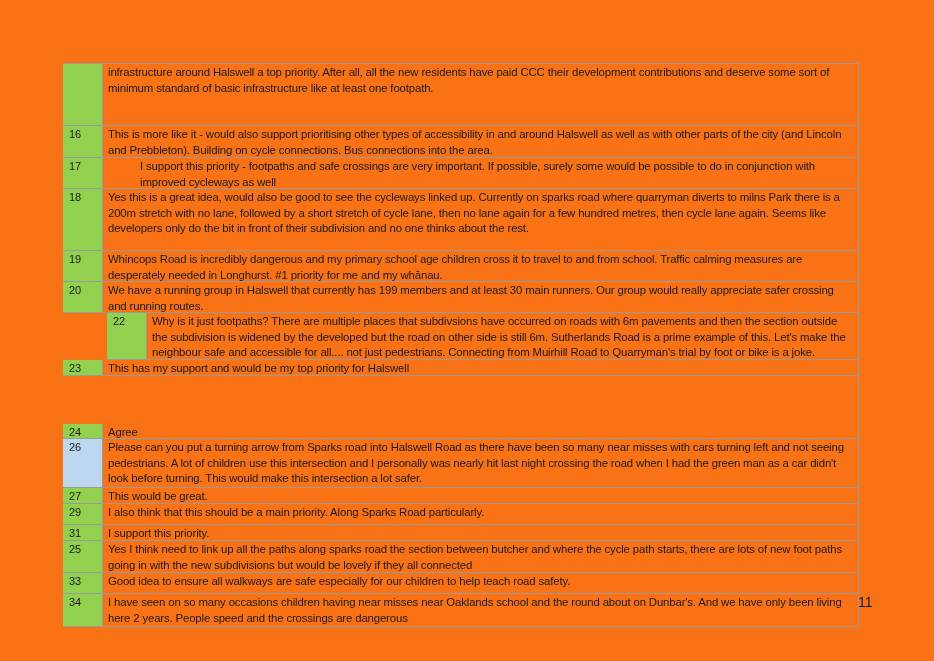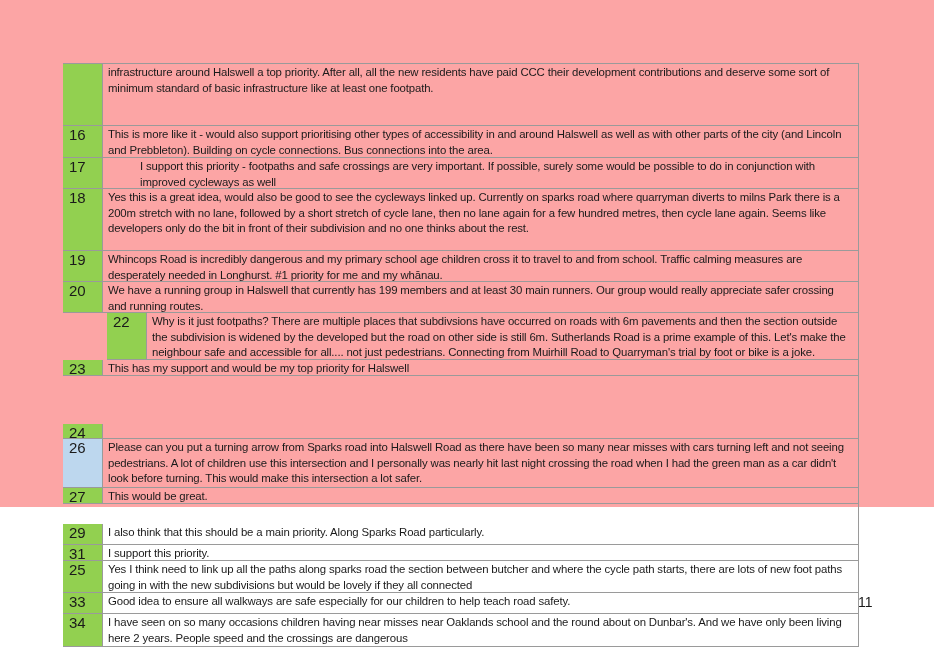--- a/index.html
+++ b/index.html
@@ -11,42 +11,42 @@
       width: 934px;
       height: 661px;
       position: relative;
       overflow: hidden;
       font-family: "Liberation Sans", sans-serif;
       color: #1a1a1a;
     }
     .page {
       position: absolute;
       left: 0; top: 0;
-      width: 934px; height: 507px;
-      background: #fca5a5;
+      width: 934px; height: 661px;
+      background: #f97316;
     }
     .table {
       position: absolute;
       left: 63px;
       top: 63px;
       width: 795px;
       border-top: 1px solid #9a9a9a;
       border-right: 1px solid #9a9a9a;
     }
     .row {
       display: flex;
       border-bottom: 1px solid #9a9a9a;
       box-sizing: border-box;
     }
     .num {
       width: 40px;
       flex: 0 0 40px;
       box-sizing: border-box;
       padding: 1px 0 0 6px;
-      font-size: 15px;
+      font-size: 11px;
       line-height: 15.6px;
       color: #1a1a1a;
       border-right: 1px solid #9a9a9a;
     }
     .num.green { background: #92d050; }
     .num.blue { background: #bdd7ee; }
     .text {
       flex: 1 1 auto;
       box-sizing: border-box;
       padding: 1px 6px 0 5px;
@@ -95,30 +95,31 @@
       <div class="row" style="height: 47px; margin-left: 44px;">
         <div class="num green">22</div>
         <div class="text">Why is it just footpaths? There are multiple places that subdivsions have occurred on roads with 6m pavements and then the section outside the subdivision is widened by the developed but the road on other side is still 6m. Sutherlands Road is a prime example of this. Let's make the neighbour safe and accessible for all.... not just pedestrians. Connecting from Muirhill Road to Quarryman's trial by foot or bike is a joke.</div>
       </div>
       <div class="row" style="height: 16px;">
         <div class="num green">23</div>
         <div class="text">This has my support and would be my top priority for Halswell</div>
       </div>
       <div class="row" style="height: 15px; margin-top: 48px;">
         <div class="num green">24</div>
+        <div class="text">Agree</div>
       </div>
       <div class="row" style="height: 49px;">
         <div class="num blue">26</div>
         <div class="text">Please can you put a turning arrow from Sparks road into Halswell Road as there have been so many near misses with cars turning left and not seeing pedestrians. A lot of children use this intersection and I personally was nearly hit last night crossing the road when I had the green man as a car didn't look before turning. This would make this intersection a lot safer.</div>
       </div>
       <div class="row" style="height: 16px;">
         <div class="num green">27</div>
         <div class="text">This would be great.</div>
       </div>
-      <div class="row" style="height: 21px; margin-top: 20px;">
+      <div class="row" style="height: 21px;">
         <div class="num green">29</div>
         <div class="text">I also think that this should be a main priority. Along Sparks Road particularly.</div>
       </div>
       <div class="row" style="height: 16px;">
         <div class="num green">31</div>
         <div class="text">I support this priority.</div>
       </div>
       <div class="row" style="height: 32px;">
         <div class="num green">25</div>
         <div class="text">Yes I think need to link up all the paths along sparks road the section between butcher and where the cycle path starts, there are lots of new foot paths going in with the new subdivisions but would be lovely if they all connected</div>

